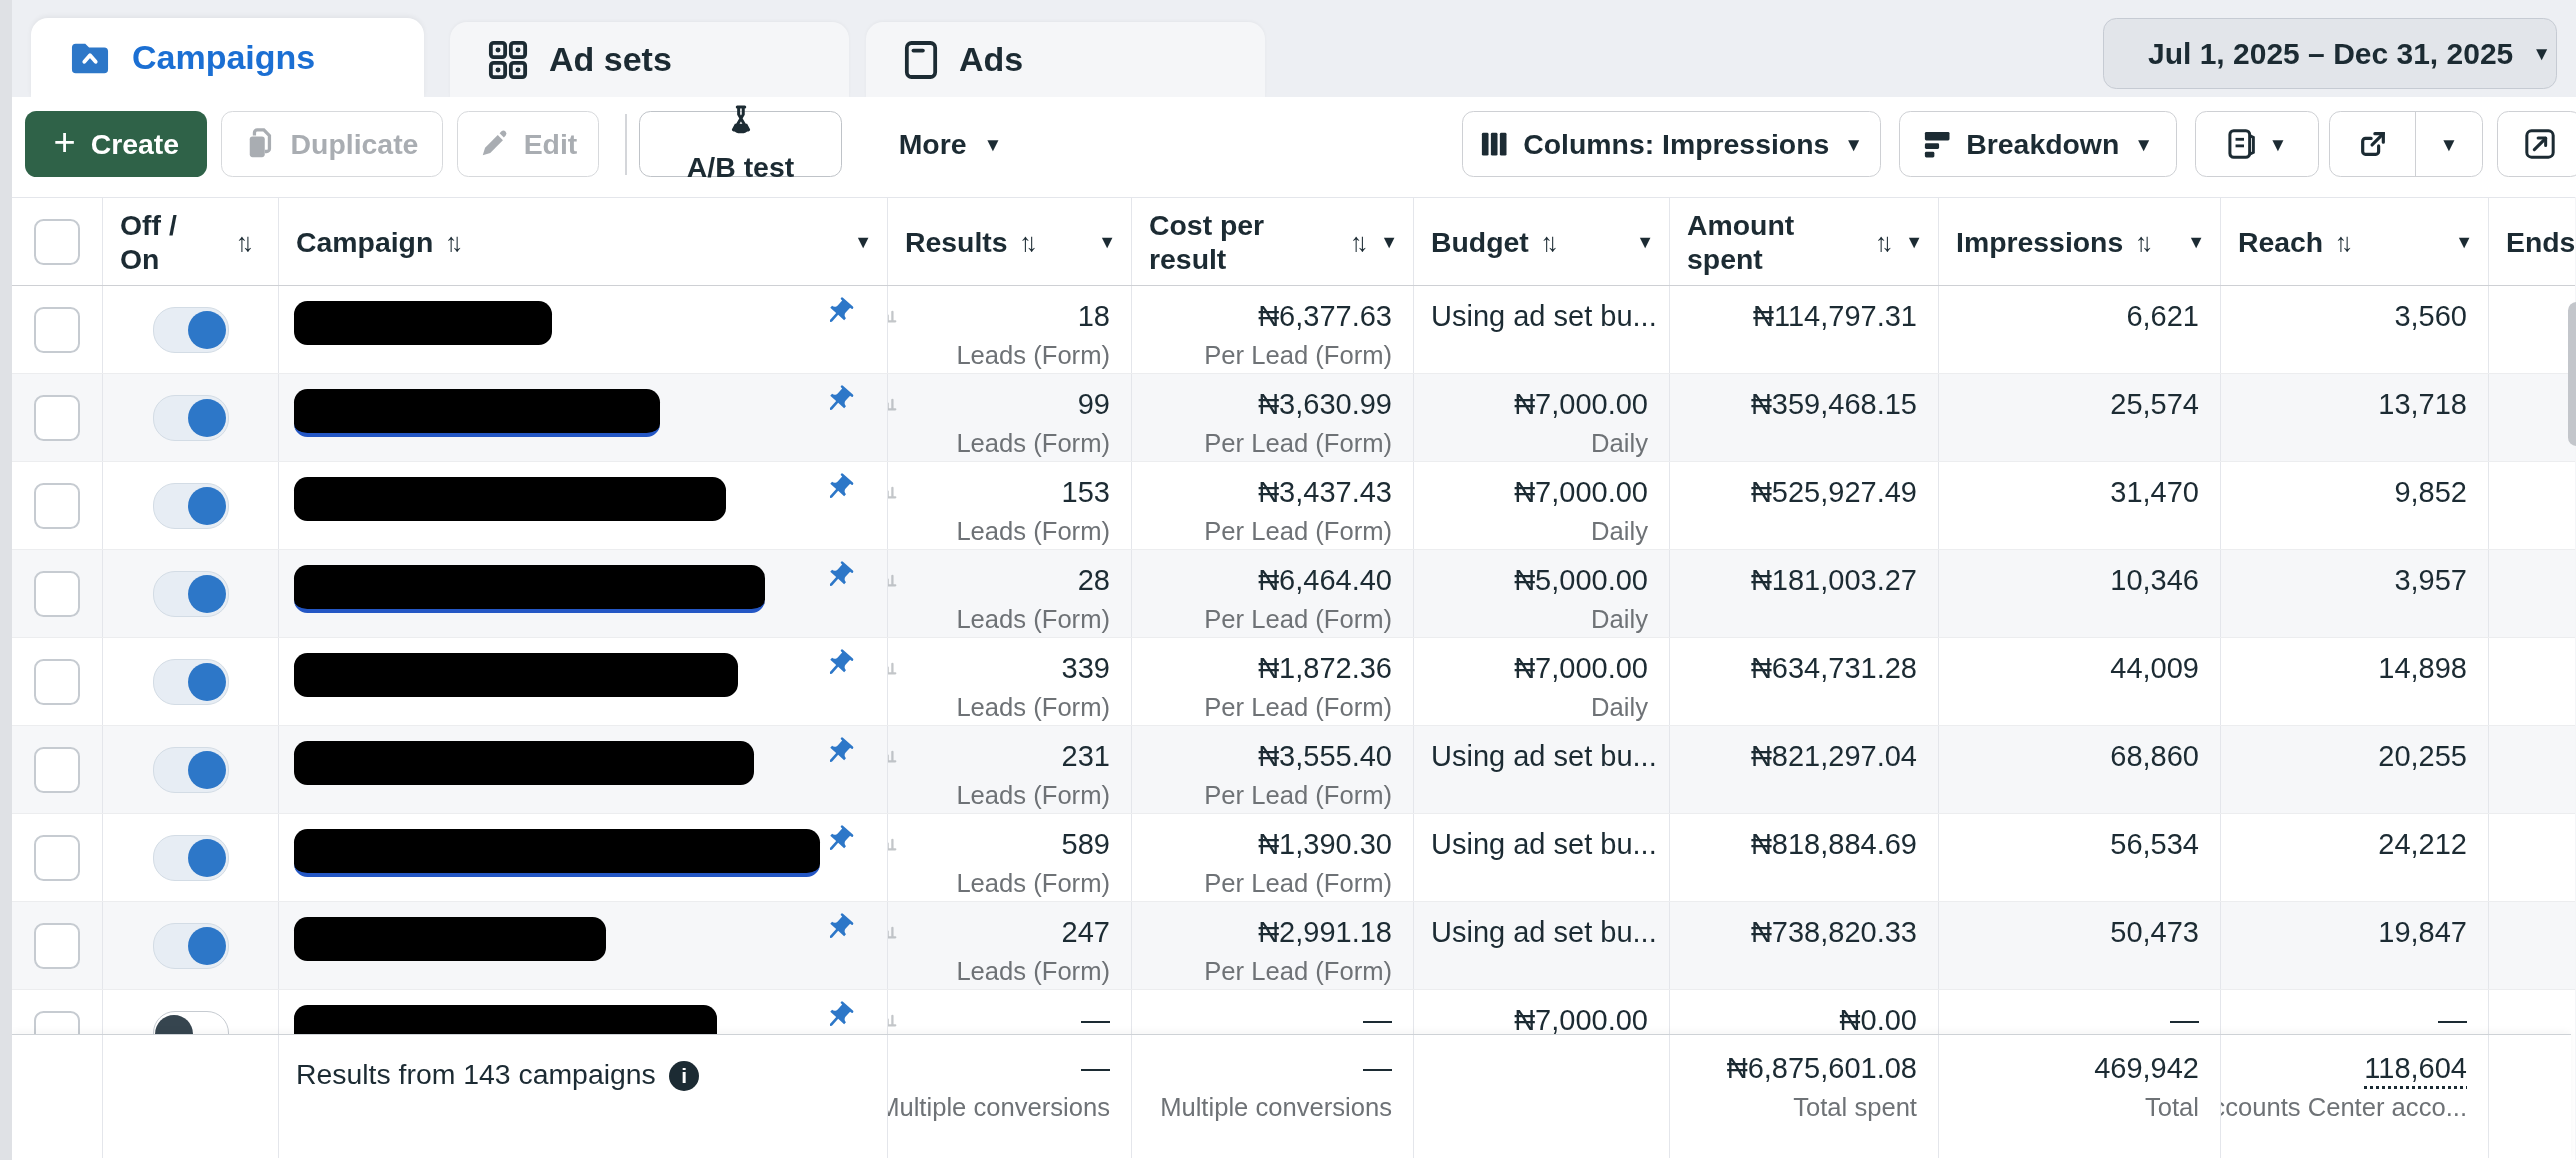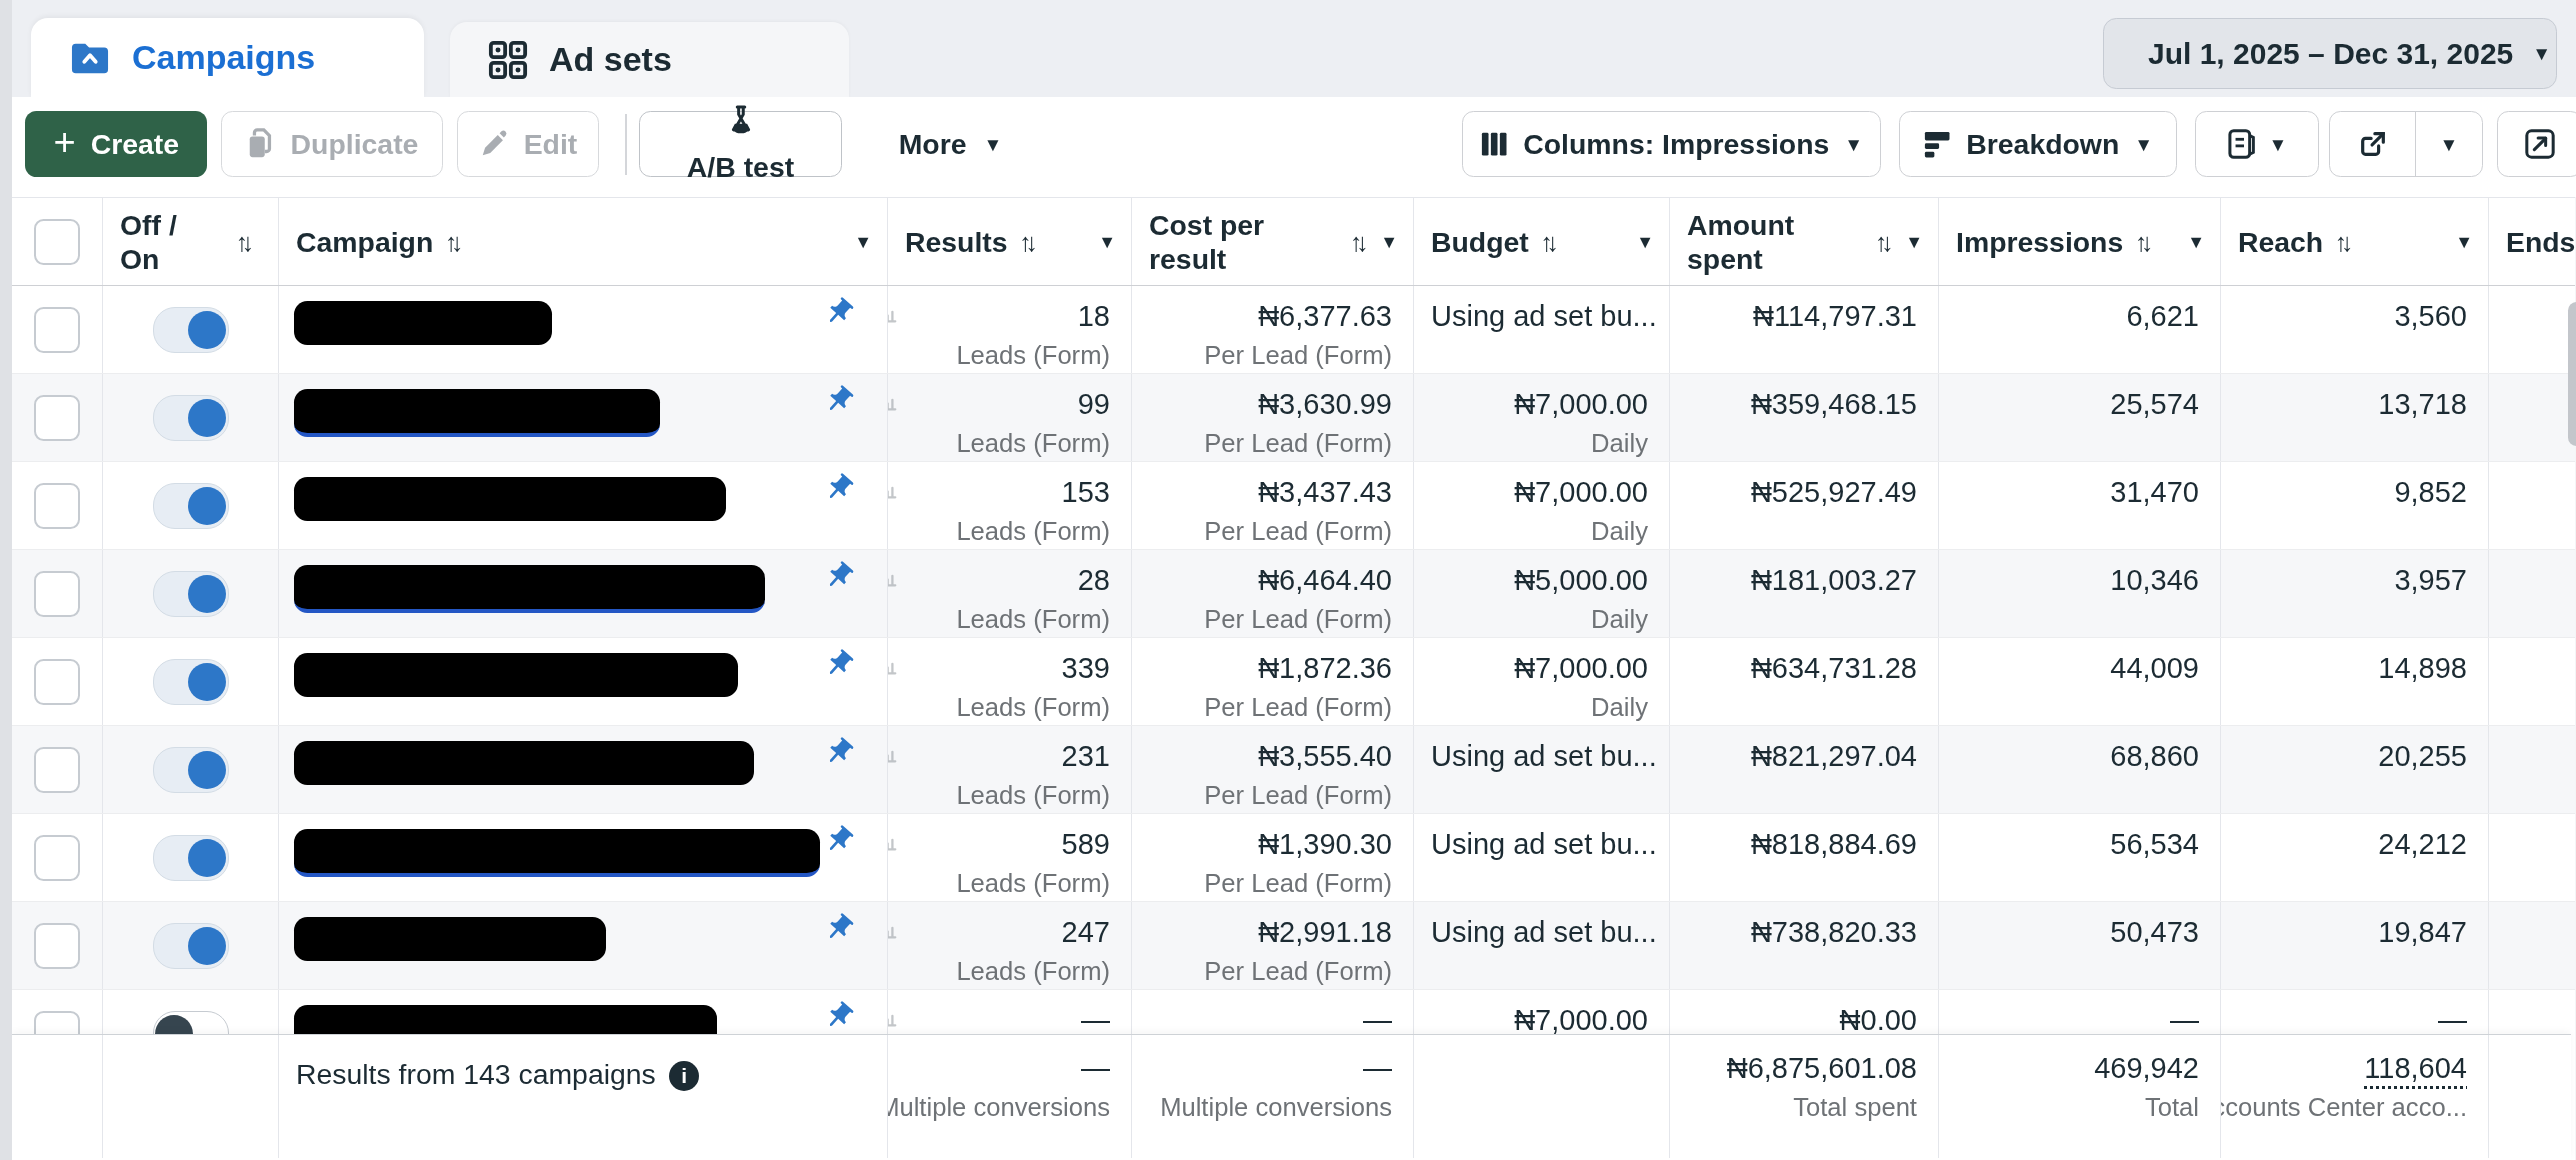--- a/index.html
+++ b/index.html
@@ -121,20 +121,27 @@
           <rect x="3" y="24" width="15" height="15" rx="3"></rect>
           <rect x="24" y="24" width="15" height="15" rx="3"></rect>
         </g>
         <circle cx="10.5" cy="10.5" r="2.6" fill="#1c2b33"></circle>
         <circle cx="31.5" cy="10.5" r="2.6" fill="#1c2b33"></circle>
         <circle cx="10.5" cy="31.5" r="2.6" fill="#1c2b33"></circle>
         <circle cx="31.5" cy="31.5" r="2.6" fill="#1c2b33"></circle>
       </svg>
       <span class="tab-label">Ad sets</span>
     </div>
+    <div class="tab inactive" style="left:854px;width:399px;">
+      <svg width="34" height="40" viewBox="0 0 36 42">
+        <rect x="3" y="3" width="30" height="36" rx="5" fill="none" stroke="#1c2b33" stroke-width="4"></rect>
+        <line x1="10" y1="11" x2="20" y2="11" stroke="#1c2b33" stroke-width="4" stroke-linecap="round"></line>
+      </svg>
+      <span class="tab-label">Ads</span>
+    </div>
 
     <div class="date-btn">
       <svg width="38" height="38" viewBox="0 0 40 40">
         <rect x="4" y="6" width="32" height="30" rx="6" fill="none" stroke="#1c2b33" stroke-width="3.5"></rect>
         <line x1="4" y1="16" x2="36" y2="16" stroke="#1c2b33" stroke-width="3.5"></line>
         <line x1="14" y1="16" x2="14" y2="36" stroke="#1c2b33" stroke-width="3"></line>
         <line x1="25" y1="16" x2="25" y2="36" stroke="#1c2b33" stroke-width="3"></line>
         <line x1="4" y1="26" x2="36" y2="26" stroke="#1c2b33" stroke-width="3"></line>
       </svg>
       <span class="date-label">Jul 1, 2025 – Dec 31, 2025</span>

